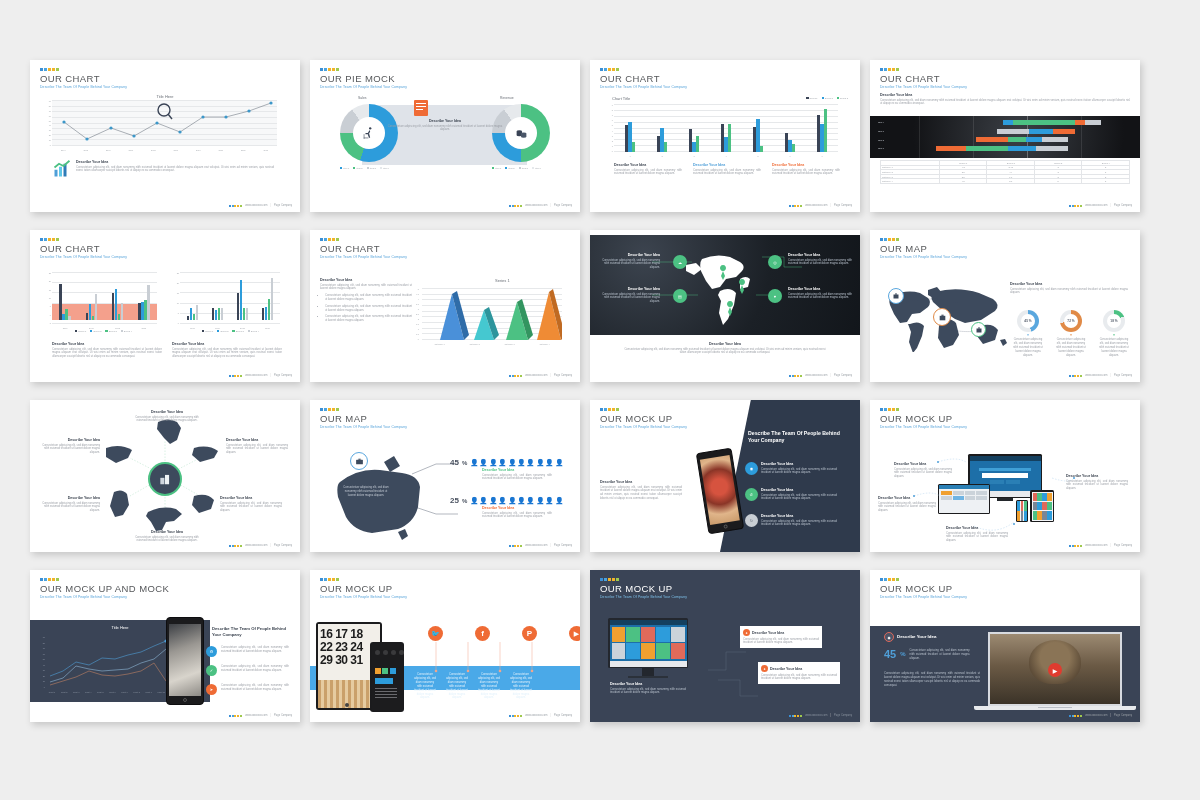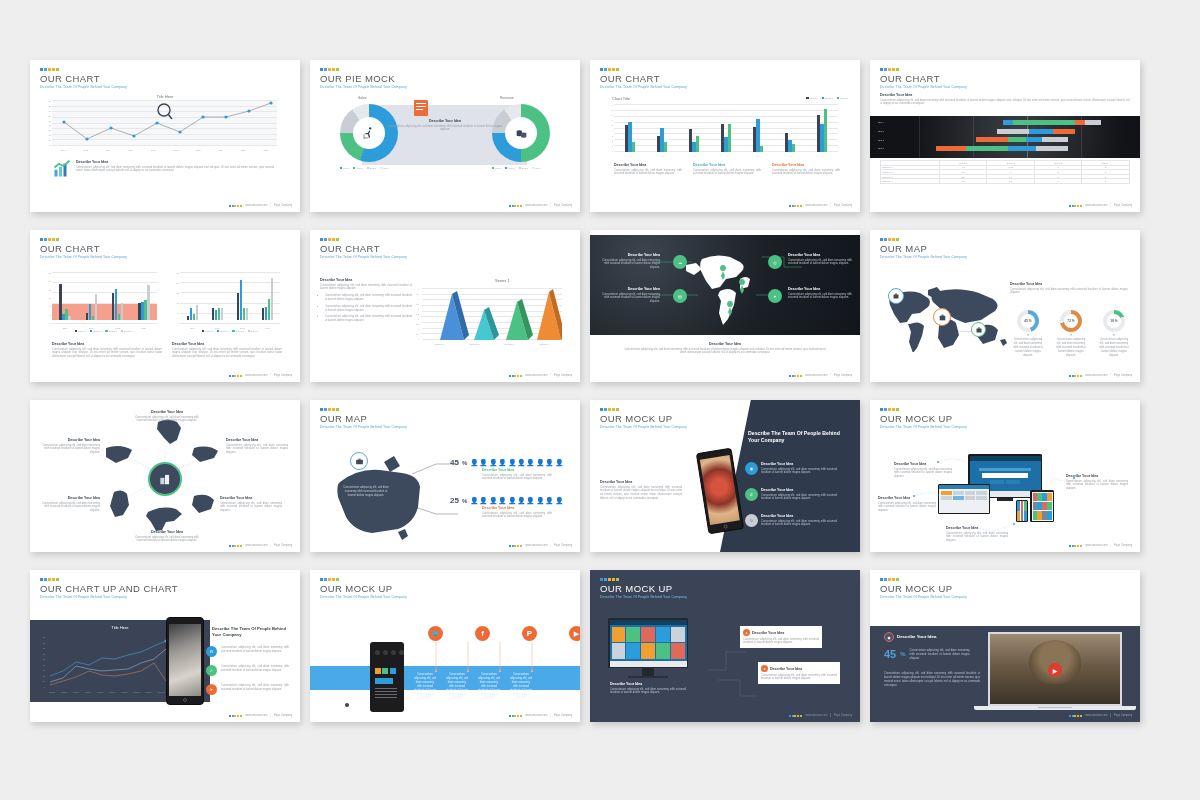--- a/index.html
+++ b/index.html
@@ -1239,21 +1239,21 @@
   </div>
 
   <div class="slide">
     <div class="dots">
         <i></i>
         <i></i>
         <i></i>
         <i></i>
         <i></i>
       </div>
-    <div class="s-title">OUR  CHART UP AND CHART</div>
+    <div class="s-title">OUR  MOCK UP AND MOCK</div>
     <div class="s-sub">Describe The Team Of People Behind Your Company</div>
 
     <div style="position:absolute;left:0;top:50px;width:180px;height:82px;background:#3a4456;">
       <div class="ctitle" style="position:absolute;left:50%;top:5px;transform:translateX(-50%);color:#fff;">Title Here</div>
       <div class="plot" style="left:16px;top:16px;width:122px;height:52px;">
         <svg viewBox="0 0 122 52" style="position:absolute;inset:0;">
           <polyline points="4,40 17,35 30,26 43,29 56,22 69,23 82,19 95,16 108,10 120,5" fill="none" stroke="#4f9fd8" stroke-width="0.6"></polyline>
           <polyline points="4,46 17,42 30,30 43,33 56,35 69,34 82,33 95,27 108,23 120,13" fill="none" stroke="#8fb8d8" stroke-width="0.6"></polyline>
           <polyline points="4,49 17,45 30,41 43,35 56,39 69,40 82,38 95,35 108,27 120,45" fill="none" stroke="#c08163" stroke-width="0.6"></polyline>
           <g fill="#4f9fd8">
@@ -1327,20 +1327,30 @@
         <i></i>
         <i></i>
         <i></i>
         <i></i>
       </div>
     <div class="s-title">OUR MOCK UP</div>
     <div class="s-sub">Describe The Team Of People Behind Your Company</div>
 
     <div style="position:absolute;left:0;top:96px;width:270px;height:24px;background:#4aa9e8;"></div>
 
+    <div class="device" style="position:absolute;left:6px;top:52px;width:66px;height:88px;padding:2px;border-radius:3px;">
+      <div style="width:100%;height:100%;background:#e9e6df;position:relative;overflow:hidden;">
+        <div style="position:absolute;inset:0;background:#f2efe9;font-size:12px;color:#1c1c1c;
+             font-family:'Liberation Sans',sans-serif;font-weight:bold;line-height:13px;padding:4px 2px;letter-spacing:-0.5px;">
+          16 17 18<br>22 23 24<br>29 30 31
+        </div>
+        <div style="position:absolute;left:0;right:0;bottom:0;height:28px;
+             background:repeating-linear-gradient(90deg,#caa06a 0 3px,#e6cba0 3px 6px);"></div>
+      </div>
+    </div>
     <div style="position:absolute;left:35px;top:133px;width:4px;height:4px;border-radius:50%;background:#444;"></div>
 
     <div class="device" style="position:absolute;left:60px;top:72px;width:34px;height:70px;padding:1.5px;border-radius:3px;">
       <div style="width:100%;height:100%;background:#1c1c1e;position:relative;">
         <div style="position:absolute;left:3px;top:6px;display:flex;gap:3px;">
           <span style="width:5px;height:5px;border-radius:50%;background:#3a3a3c;display:block;"></span>
           <span style="width:5px;height:5px;border-radius:50%;background:#3a3a3c;display:block;"></span>
           <span style="width:5px;height:5px;border-radius:50%;background:#3a3a3c;display:block;"></span>
           <span style="width:5px;height:5px;border-radius:50%;background:#3a3a3c;display:block;"></span>
         </div>

